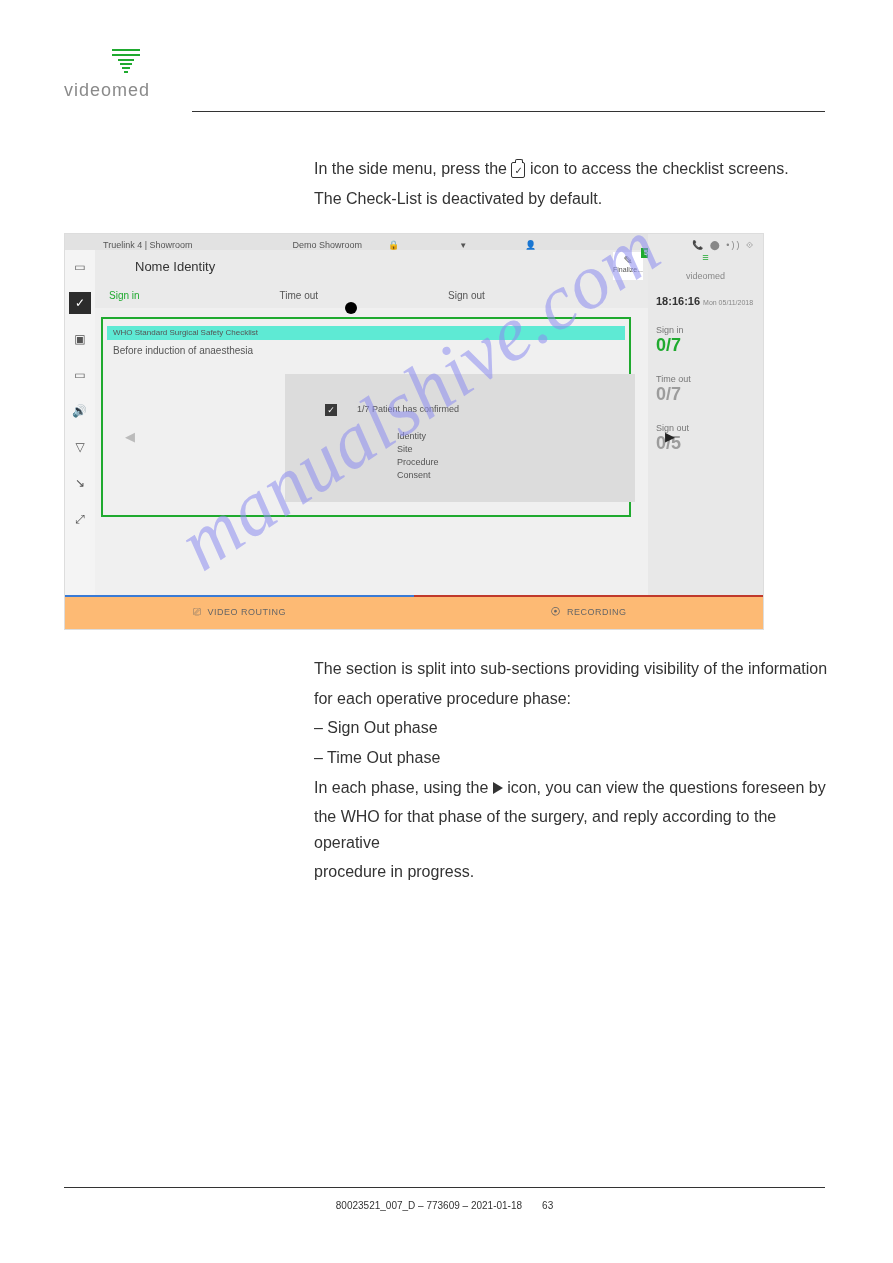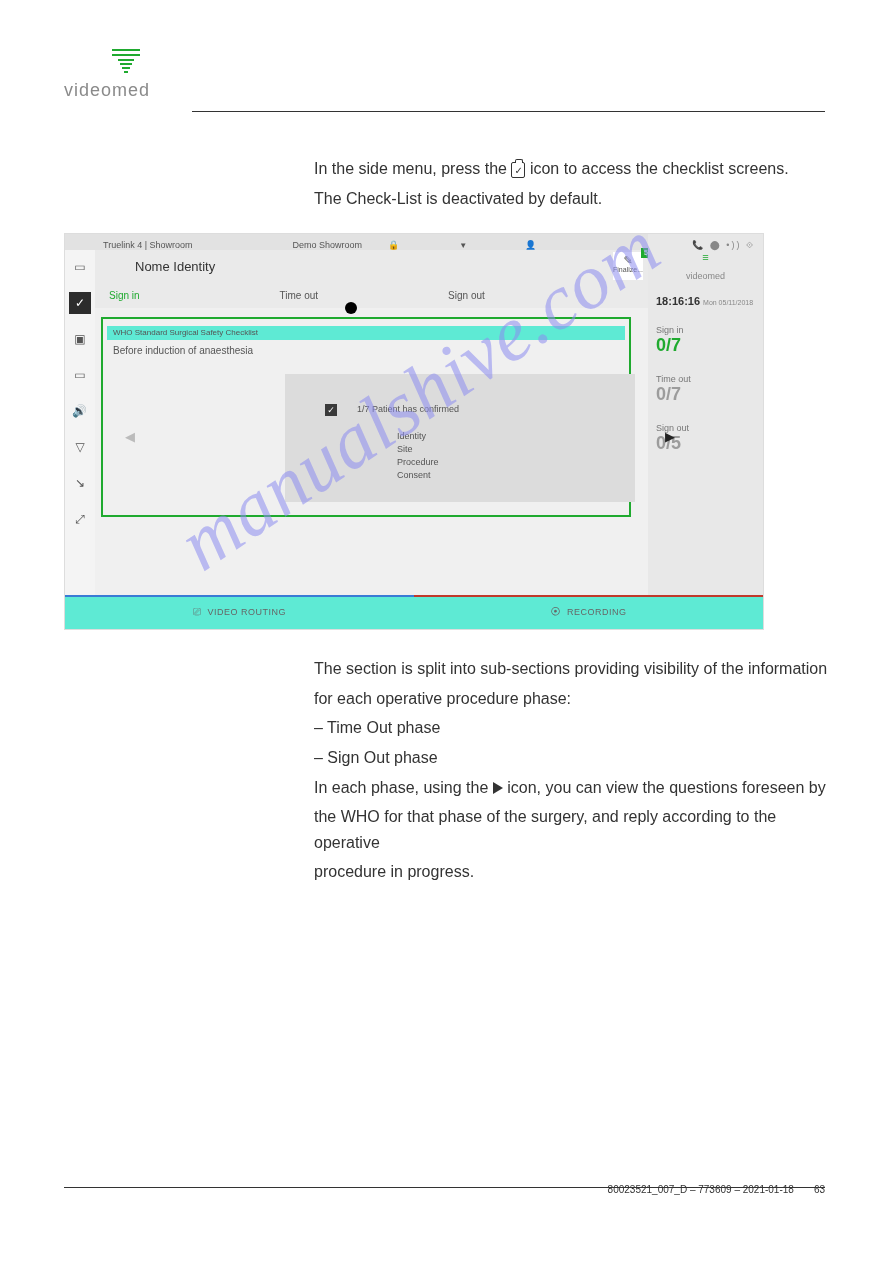--- a/index.html
+++ b/index.html
@@ -57,30 +57,30 @@
   .gb-title{ position:absolute; left:42px; top:92px; height:14px; width:518px; background:#5eead4; font-size:8px; padding:2px 6px;}
   .gb-sub{ position:absolute; left:42px; top:108px; font-size:10px; padding:3px 6px;}
   .card{ position:absolute; left:220px; top:140px; width:350px; height:128px; background:#dcdcdc;}
   .card .chk{ position:absolute; left:40px; top:30px; width:12px; height:12px; background:#3a3a3a; color:#fff; font-size:9px; text-align:center; line-height:12px;}
   .card .q{ position:absolute; left:72px; top:30px; font-size:9px;}
   .card .list{ position:absolute; left:112px; top:56px; font-size:9px; line-height:1.45;}
   .prev{ position:absolute; left:60px; top:195px; color:#bbb; font-size:13px;}
   .next{ position:absolute; left:600px; top:195px; color:#222; font-size:13px;}
   
   .btabs{ position:absolute; left:0; right:0; bottom:0; height:34px; display:flex;}
-  .btab{ flex:1; background:#5eead4; text-align:center; font-size:9px; color:#666; padding-top:11px; position:relative; letter-spacing:0.5px;}
+  .btab{ flex:1; background:#fdba74; text-align:center; font-size:9px; color:#666; padding-top:11px; position:relative; letter-spacing:0.5px;}
   .btab::before{ content:""; position:absolute; top:0; left:0; right:0; height:2px;}
   .btab.b1::before{ background:#3a7bd5;}
   .btab.b2::before{ background:#c0392b;}
   .btab.b3::before{ background:#e8a33d;}
   .btab .bicon{ margin-right:6px; font-size:10px;}
   
   .wm{ position:absolute; left:140px; top:350px; font-size:78px; color:#8d8df0; opacity:0.55; transform:rotate(-34deg); font-family: Georgia, serif; font-style: italic; pointer-events:none; letter-spacing:1px; }
   .footer-hr{ position:absolute; left:64px; bottom:75px; width:761px; border:none; border-top:1px solid #333;}
-  .footer{ position:absolute; left:64px; bottom:68px; width:761px; font-size:10px; color:#333; display:flex; justify-content:flex-end;gap:20px;}
+  .footer{ position:absolute; left:64px; bottom:52px; width:761px; font-size:10px; color:#333; display:flex; justify-content:center;gap:20px;}
 </style>
 </head>
 <body>
 
 <div class="page">
   <div class="logo-area">
     <span class="logo-icon">
       <svg width="28" height="26" viewBox="0 0 28 26">
           <g stroke="#1faa2f" stroke-width="2" fill="none">
             <line x1="0" y1="2" x2="28" y2="2"></line>
@@ -177,22 +177,22 @@
 
     <div class="btabs">
       <div class="btab b1"><span class="bicon">⎚</span><span>VIDEO ROUTING</span></div>
       <div class="btab b2"><span class="bicon">⦿</span><span>RECORDING</span></div>
     </div>
   </div>
 
   <div class="body-text" style="margin-top:26px;">
     <p>The section is split into sub-sections providing visibility of the information</p>
     <p>for each operative procedure phase:</p>
+    <p>– Sign Out phase</p>
     <p>– Time Out phase</p>
-    <p>– Sign Out phase</p>
     <p>
       <span>In each phase, using the</span>
       <span class="inline-arrow"></span>
       <span>icon, you can view the questions foreseen by</span>
     </p>
     <p>the WHO for that phase of the surgery, and reply according to the operative</p>
     <p>procedure in progress.</p>
   </div>
 </div>
 

